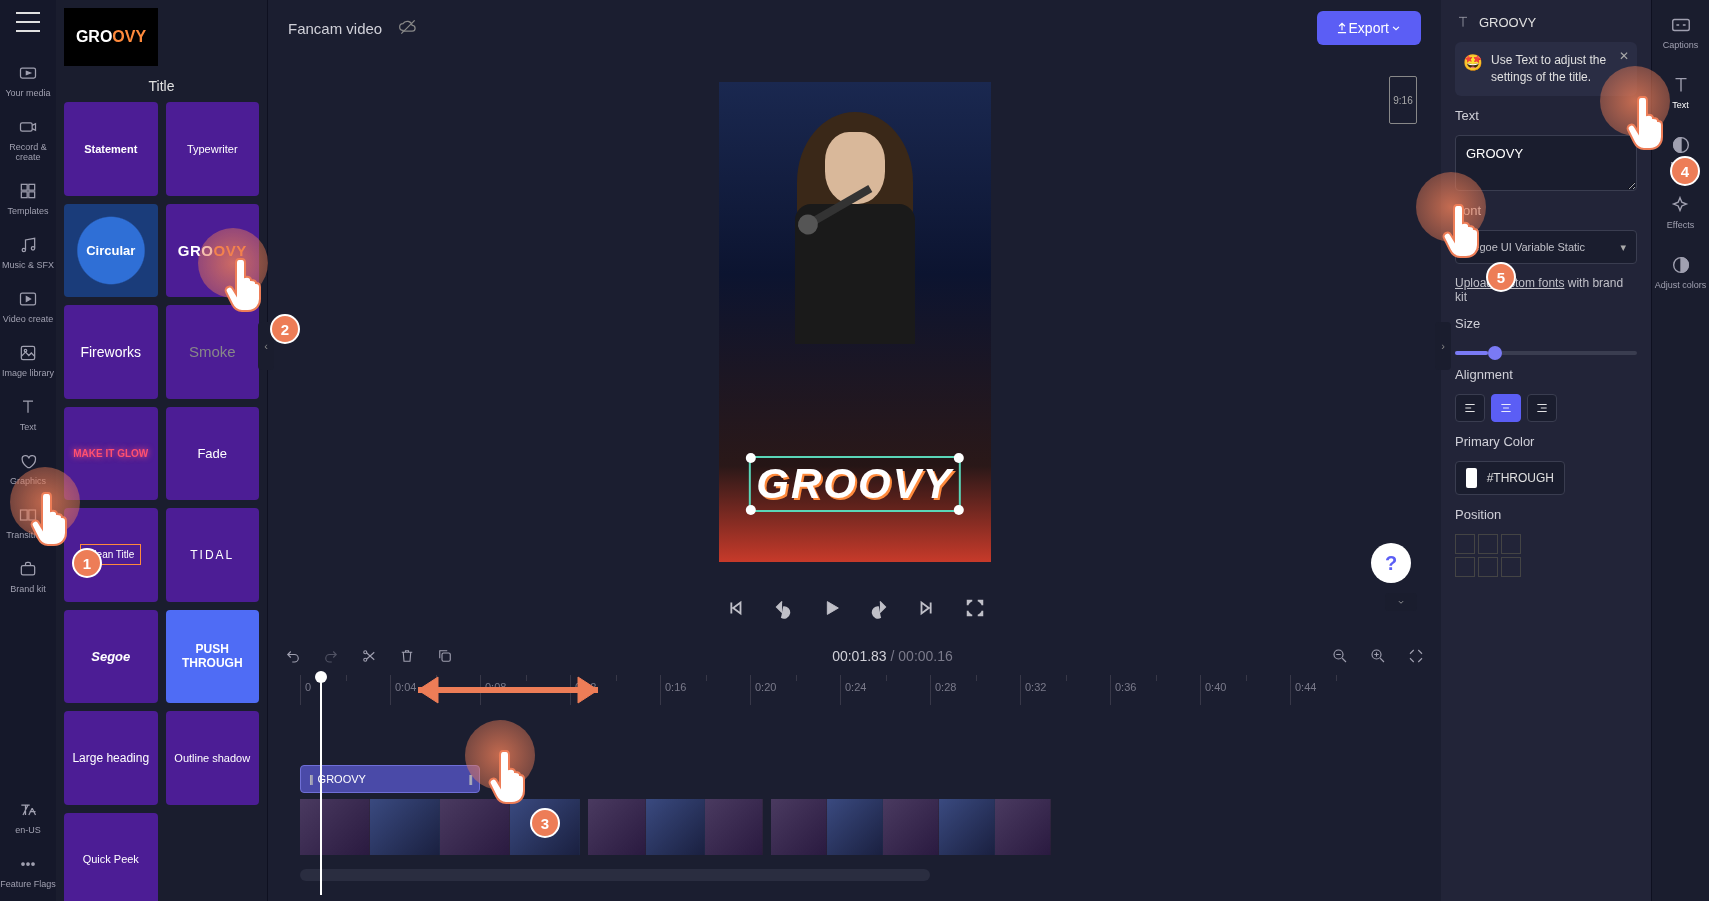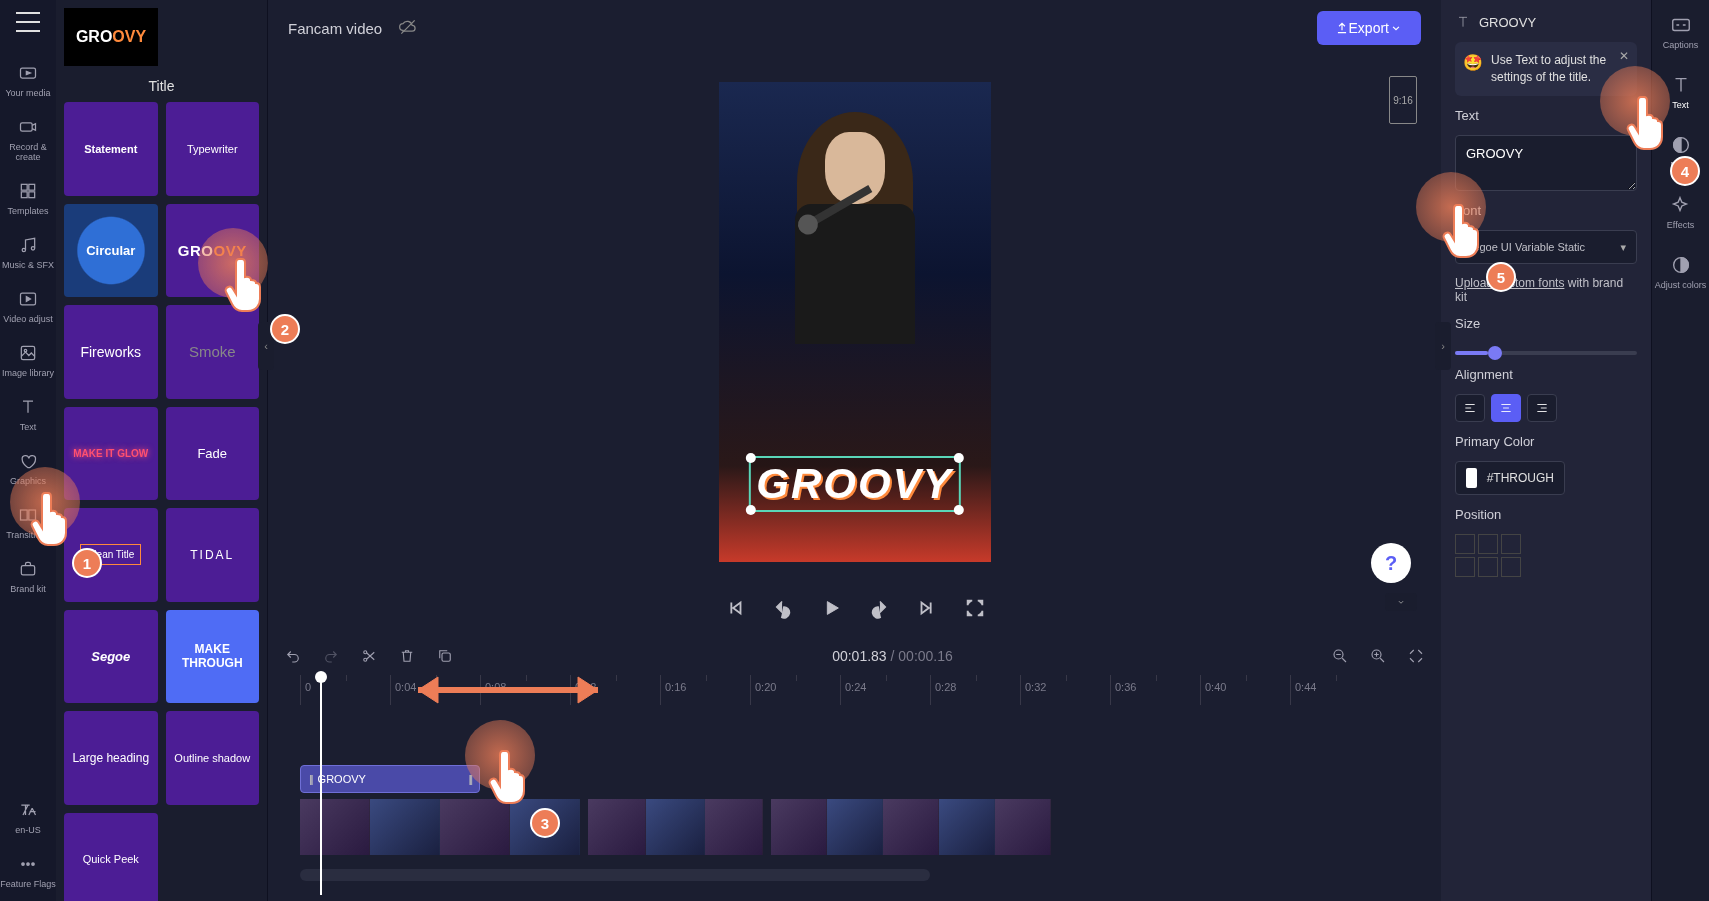--- a/index.html
+++ b/index.html
@@ -146,21 +146,21 @@
       </div>
     <span>Music &amp; SFX</span>
   </div>
   <div class="tool">
     <div class="ticon">
         <svg viewBox="0 0 24 24">
           <rect x="3" y="5" width="18" height="14" rx="2"></rect>
           <path d="M10 9l5 3-5 3z" fill="#a0a0b0"></path>
         </svg>
       </div>
-    <span>Video adjust</span>
+    <span>Video create</span>
   </div>
   <div class="tool">
     <div class="ticon">
         <svg viewBox="0 0 24 24">
           <rect x="4" y="4" width="16" height="16" rx="2"></rect>
           <circle cx="9" cy="9" r="1.5"></circle>
           <path d="M4 16l5-5 4 4 3-3 4 4"></path>
         </svg>
       </div>
     <span>Image library</span>
@@ -252,21 +252,21 @@
     <div class="preset">
         <span style="border:1px solid #ff8a3c;padding:4px 6px;font-size:10px">Clean Title</span>
       </div>
     <div class="preset">
         <span style="letter-spacing:2px;font-size:12px">TIDAL</span>
       </div>
     <div class="preset">
         <span style="font-weight:bold;font-style:italic;font-size:13px">Segoe</span>
       </div>
     <div class="preset push">
-        <span>MAKE THROUGH</span>
+        <span>PUSH THROUGH</span>
       </div>
     <div class="preset">
         <span style="font-size:12px">Large heading</span>
       </div>
     <div class="preset">
         <span style="font-size:11px">Outline shadow</span>
       </div>
     <div class="preset">
         <span style="font-size:11px">Quick Peek</span>
       </div>

